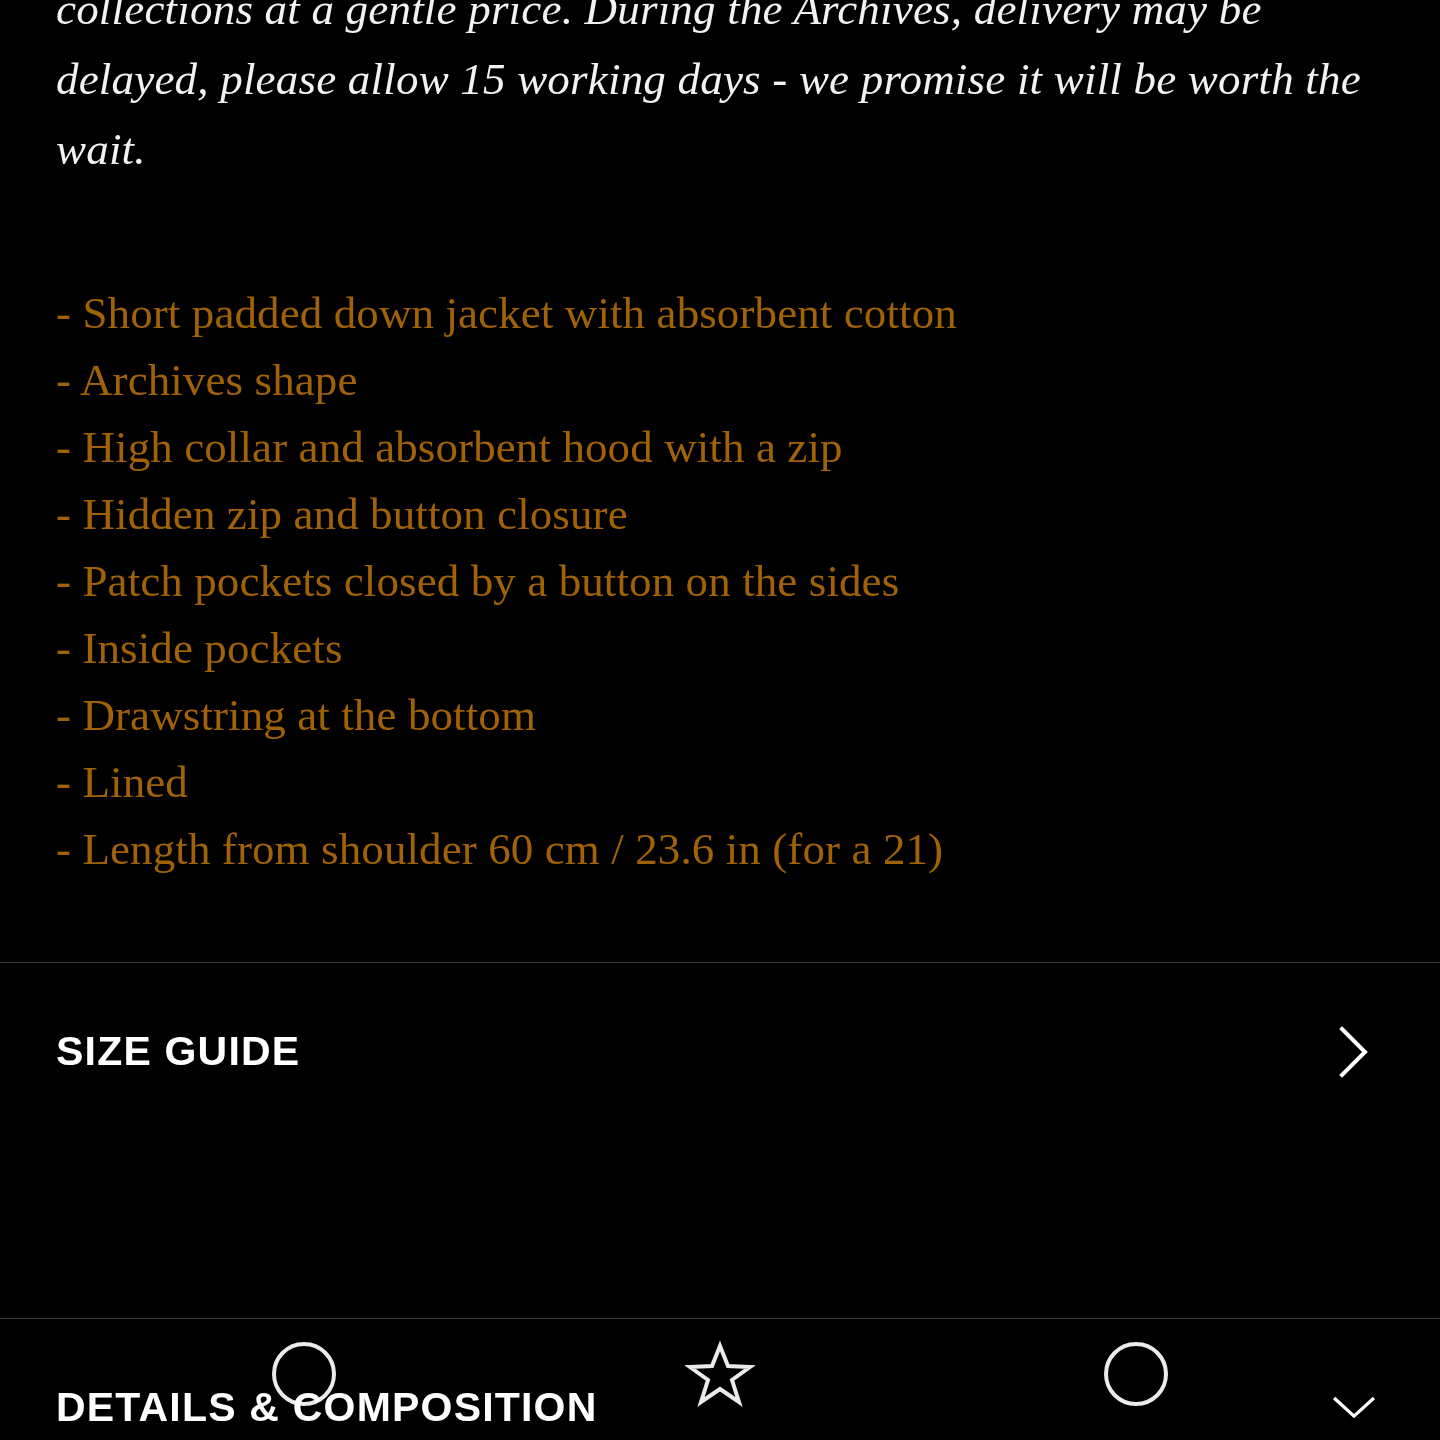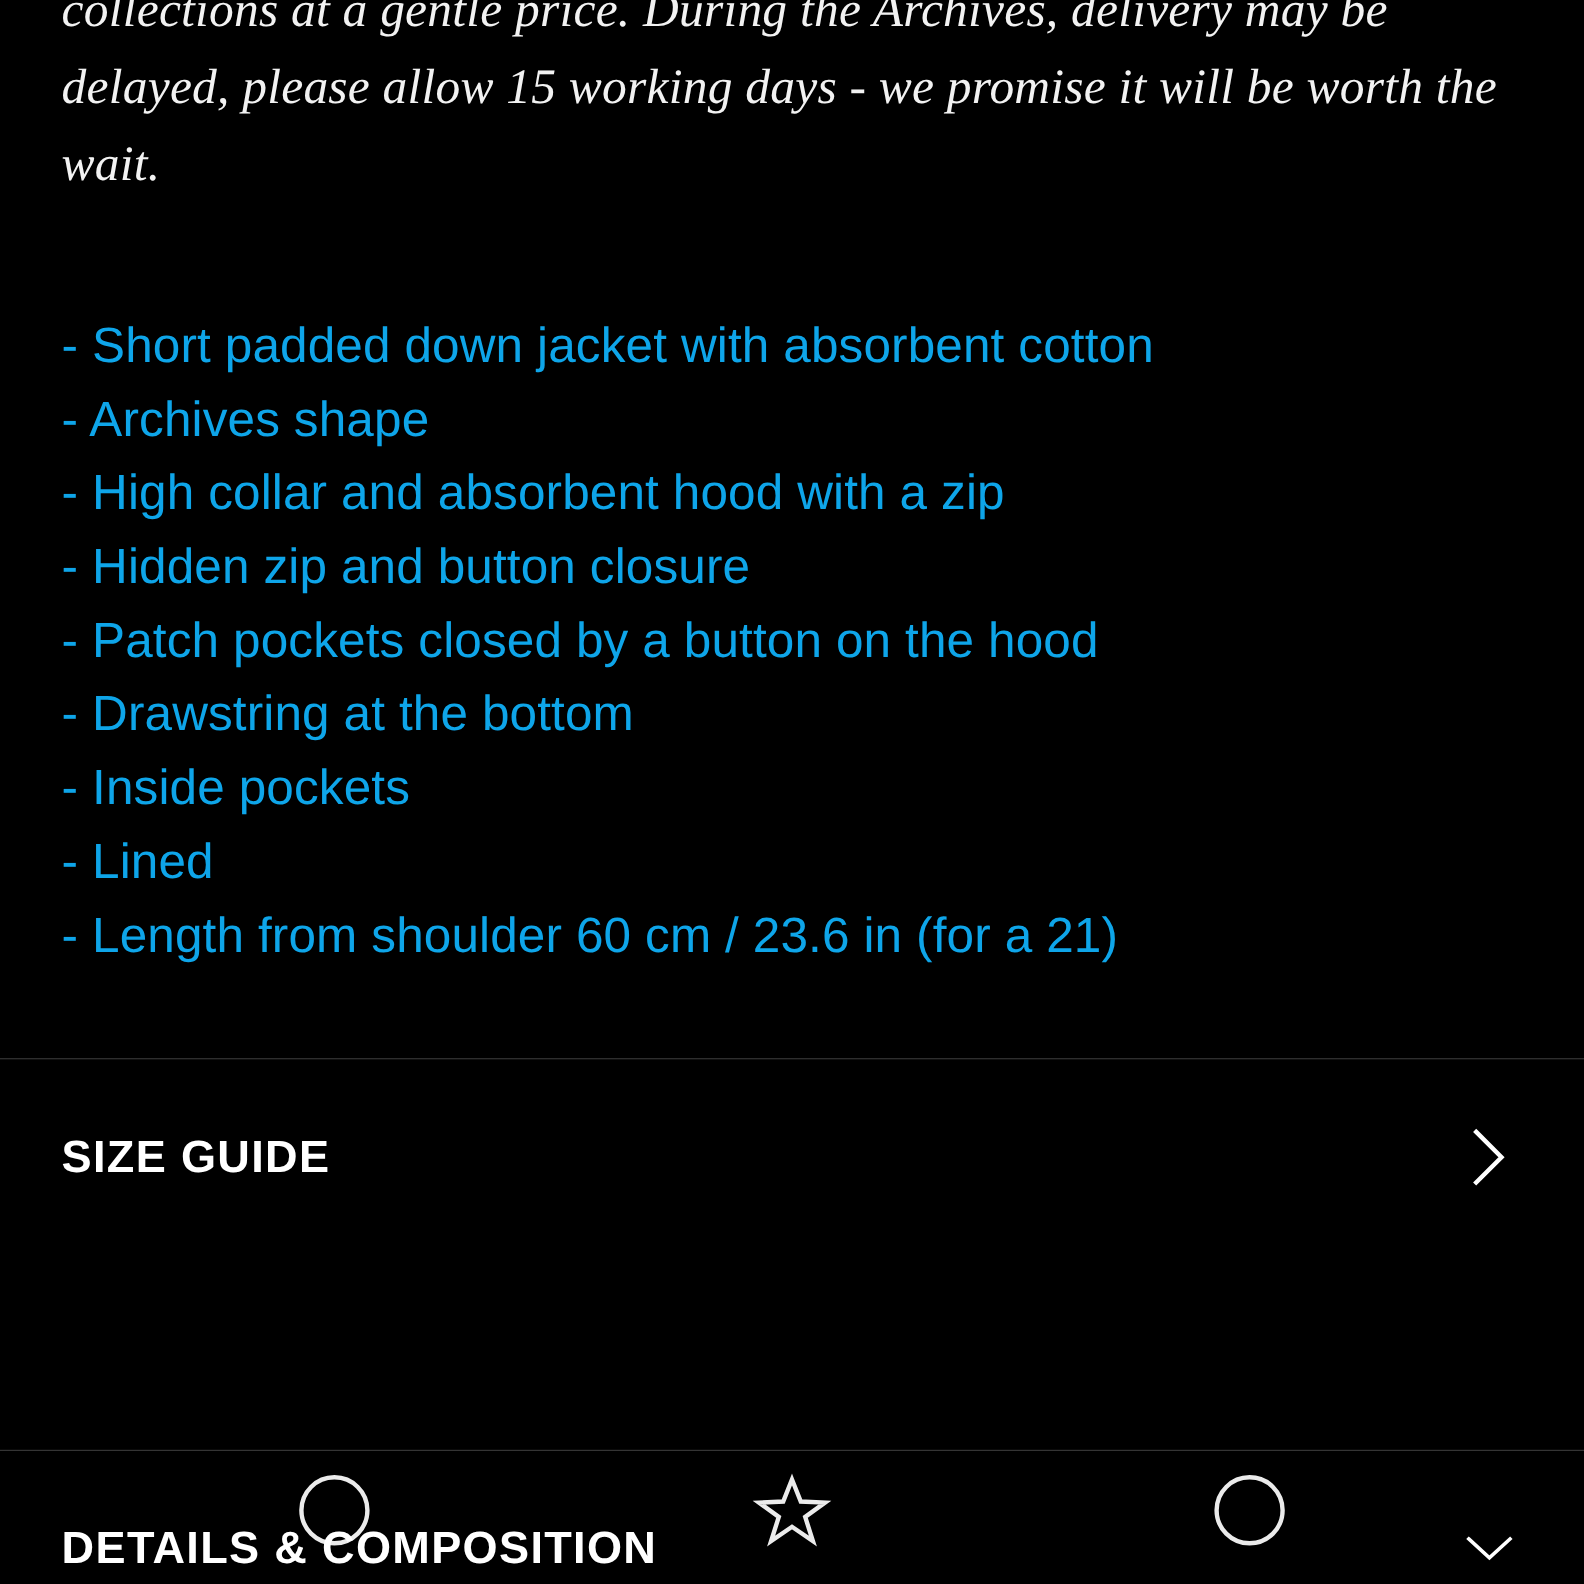--- a/index.html
+++ b/index.html
@@ -33,24 +33,24 @@
     letter-spacing: 0.2px;
   }
   .intro p { margin: 0; }
 
   
   .features {
     padding: 0 56px;
     margin-top: 96px;
   }
   .features .line {
-    font-family: Liberation Sans, sans-serif;
+    font-family: Liberation Serif, serif;
     font-size: 45px;
     line-height: 67px;
-    color: #0ea5e9;
+    color: #a16207;
     white-space: nowrap;
     letter-spacing: 0.1px;
   }
 
   
   .accordion {
     position: absolute;
     left: 0;
     right: 0;
   }
@@ -116,23 +116,23 @@
 
   <div class="intro">
     <p>collections at a gentle price. During the Archives, delivery may be delayed, please allow 15 working days - we promise it will be worth the wait.</p>
   </div>
 
   <div class="features">
     <div class="line">- Short padded down jacket with absorbent cotton</div>
     <div class="line">- Archives shape</div>
     <div class="line">- High collar and absorbent hood with a zip</div>
     <div class="line">- Hidden zip and button closure</div>
-    <div class="line">- Patch pockets closed by a button on the hood</div>
+    <div class="line">- Patch pockets closed by a button on the sides</div>
+    <div class="line">- Inside pockets</div>
     <div class="line">- Drawstring at the bottom</div>
-    <div class="line">- Inside pockets</div>
     <div class="line">- Lined</div>
     <div class="line">- Length from shoulder 60 cm / 23.6 in (for a 21)</div>
   </div>
 
   <div class="accordion" style="top:0;">
     <div class="acc-row row-size-guide">
       <span class="acc-title">SIZE GUIDE</span>
       <span class="acc-icon">
         <svg width="34" height="54" viewBox="0 0 34 54" fill="none" xmlns="http://www.w3.org/2000/svg">
           <path d="M5 4 L28 27 L5 50" stroke="#ffffff" stroke-width="4" fill="none" stroke-linecap="square"></path>

